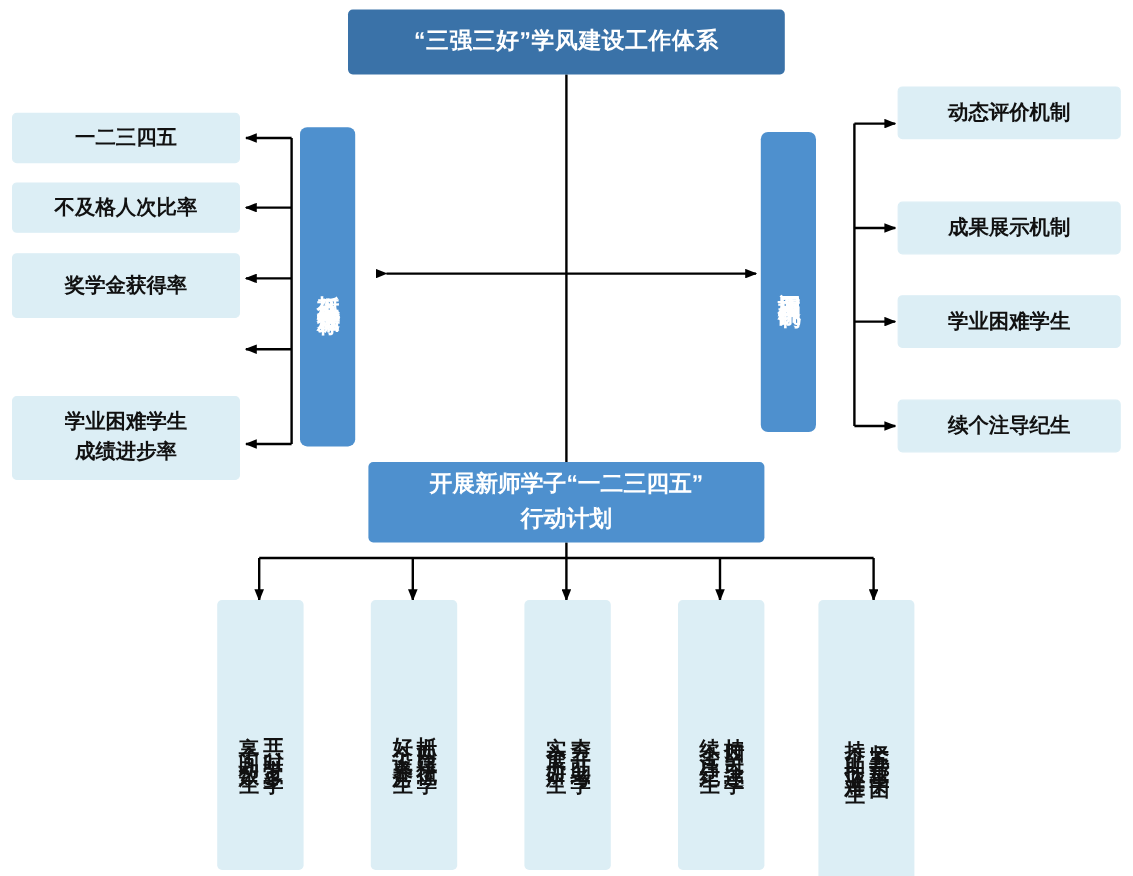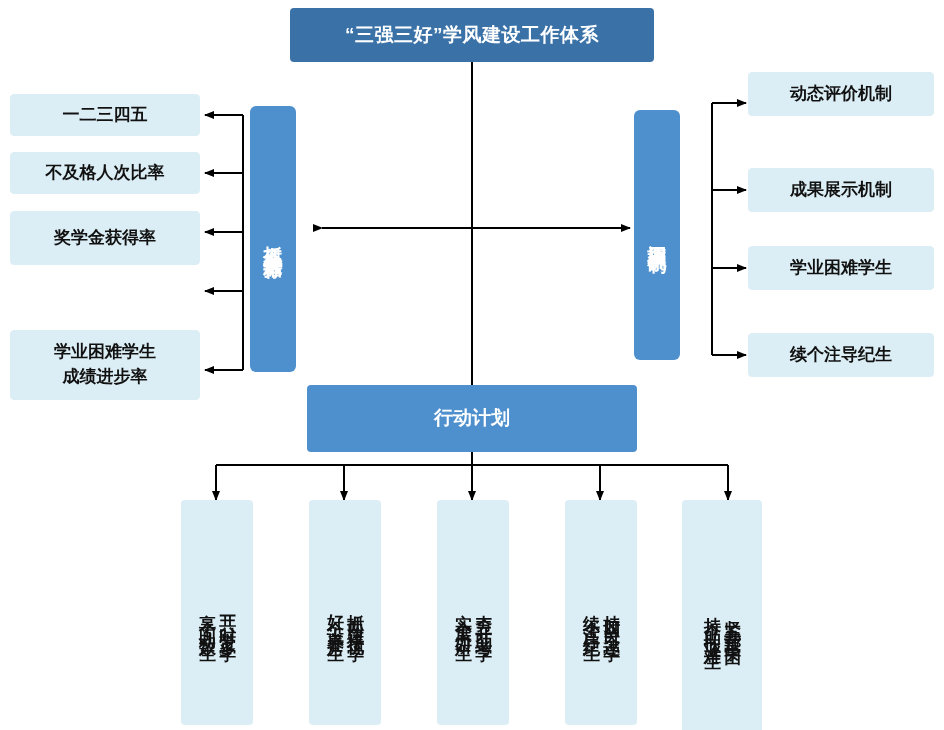--- a/index.html
+++ b/index.html
@@ -151,20 +151,21 @@
     <span>学业困难学生</span>
     <span>成绩进步率</span>
   </div>
 
   <div class="node leaf" style="left:748px; top:72px; width:186px; height:44px;">动态评价机制</div>
   <div class="node leaf" style="left:748px; top:168px; width:186px; height:44px;">成果展示机制</div>
   <div class="node leaf" style="left:748px; top:246px; width:186px; height:44px;">学业困难学生</div>
   <div class="node leaf" style="left:748px; top:333px; width:186px; height:44px;">续个注导纪生</div>
 
   <div class="node plan" style="left:307px; top:385px; width:330px; height:67px; flex-direction:column;">
+    <span>开展新师学子“一二三四五”</span>
     <span>行动计划</span>
   </div>
 
   <div class="node column" style="left:181px; top:500px; width:72px; height:225px;">
     <div class="col-inner">
       <span class="col-line">共一时带多学</span>
       <span class="col-line">享个间动数生</span>
     </div>
   </div>
 

